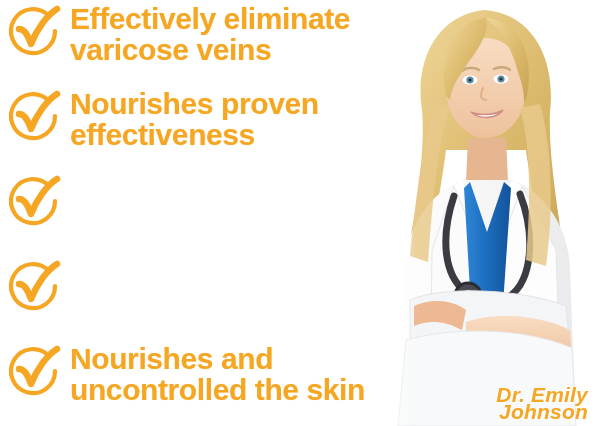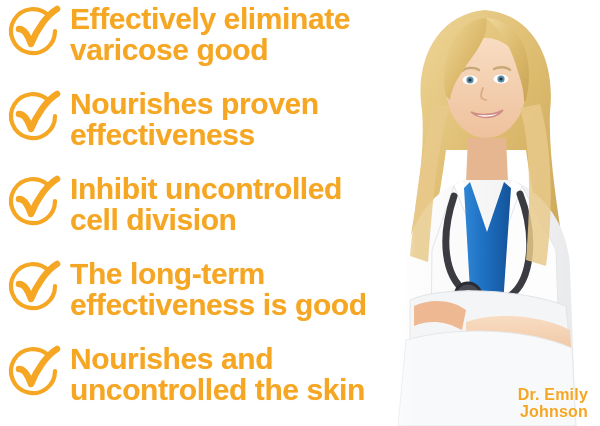--- a/index.html
+++ b/index.html
@@ -70,27 +70,28 @@
   }
 
   
   .doctor-name {
     position: absolute;
     right: 12px;
     bottom: 6px;
     text-align: right;
     font-family: "Liberation Sans", sans-serif;
     font-weight: bold;
-    font-size: 16px;
+    font-size: 21px;
     line-height: 17px;
     letter-spacing: 0.2px;
     color: #f5a623;
     white-space: pre-line;
     z-index: 10;
     text-shadow: 0 1px 2px rgba(255,255,255,0.9);
+    font-style: italic;
   }
 </style>
 </head>
 <body>
 
 <div class="banner">
 
   <div class="photo">
     <svg viewBox="0 0 230 426" xmlns="http://www.w3.org/2000/svg" aria-hidden="true">
       <defs>
@@ -171,54 +172,50 @@
   <ul class="benefit-list">
 
     <li class="benefit">
       <span class="check-icon">
         <svg viewBox="0 0 58 58" xmlns="http://www.w3.org/2000/svg">
           <path d="M45 12 A22 22 0 1 0 51 27" fill="none" stroke="#f5a623" stroke-width="4.2" stroke-linecap="round"></path>
           <path d="M15 25 C20 25 24 31 27 40 C33 25 43 11 53 5" fill="none" stroke="#f5a623" stroke-width="6.5" stroke-linecap="round" stroke-linejoin="round"></path>
         </svg>
       </span>
       <span class="benefit-text">Effectively eliminate
-varicose good</span>
+varicose veins</span>
     </li>
 
     <li class="benefit">
       <span class="check-icon">
         <svg viewBox="0 0 58 58" xmlns="http://www.w3.org/2000/svg">
           <path d="M45 12 A22 22 0 1 0 51 27" fill="none" stroke="#f5a623" stroke-width="4.2" stroke-linecap="round"></path>
           <path d="M15 25 C20 25 24 31 27 40 C33 25 43 11 53 5" fill="none" stroke="#f5a623" stroke-width="6.5" stroke-linecap="round" stroke-linejoin="round"></path>
         </svg>
       </span>
       <span class="benefit-text">Nourishes proven
 effectiveness</span>
     </li>
 
     <li class="benefit">
       <span class="check-icon">
         <svg viewBox="0 0 58 58" xmlns="http://www.w3.org/2000/svg">
           <path d="M45 12 A22 22 0 1 0 51 27" fill="none" stroke="#f5a623" stroke-width="4.2" stroke-linecap="round"></path>
           <path d="M15 25 C20 25 24 31 27 40 C33 25 43 11 53 5" fill="none" stroke="#f5a623" stroke-width="6.5" stroke-linecap="round" stroke-linejoin="round"></path>
         </svg>
       </span>
-      <span class="benefit-text">Inhibit uncontrolled
-cell division</span>
-    </li>
-
-    <li class="benefit">
-      <span class="check-icon">
-        <svg viewBox="0 0 58 58" xmlns="http://www.w3.org/2000/svg">
-          <path d="M45 12 A22 22 0 1 0 51 27" fill="none" stroke="#f5a623" stroke-width="4.2" stroke-linecap="round"></path>
-          <path d="M15 25 C20 25 24 31 27 40 C33 25 43 11 53 5" fill="none" stroke="#f5a623" stroke-width="6.5" stroke-linecap="round" stroke-linejoin="round"></path>
-        </svg>
-      </span>
-      <span class="benefit-text">The long-term
-effectiveness is good</span>
+    </li>
+
+    <li class="benefit">
+      <span class="check-icon">
+        <svg viewBox="0 0 58 58" xmlns="http://www.w3.org/2000/svg">
+          <path d="M45 12 A22 22 0 1 0 51 27" fill="none" stroke="#f5a623" stroke-width="4.2" stroke-linecap="round"></path>
+          <path d="M15 25 C20 25 24 31 27 40 C33 25 43 11 53 5" fill="none" stroke="#f5a623" stroke-width="6.5" stroke-linecap="round" stroke-linejoin="round"></path>
+        </svg>
+      </span>
     </li>
 
     <li class="benefit">
       <span class="check-icon">
         <svg viewBox="0 0 58 58" xmlns="http://www.w3.org/2000/svg">
           <path d="M45 12 A22 22 0 1 0 51 27" fill="none" stroke="#f5a623" stroke-width="4.2" stroke-linecap="round"></path>
           <path d="M15 25 C20 25 24 31 27 40 C33 25 43 11 53 5" fill="none" stroke="#f5a623" stroke-width="6.5" stroke-linecap="round" stroke-linejoin="round"></path>
         </svg>
       </span>
       <span class="benefit-text">Nourishes and

